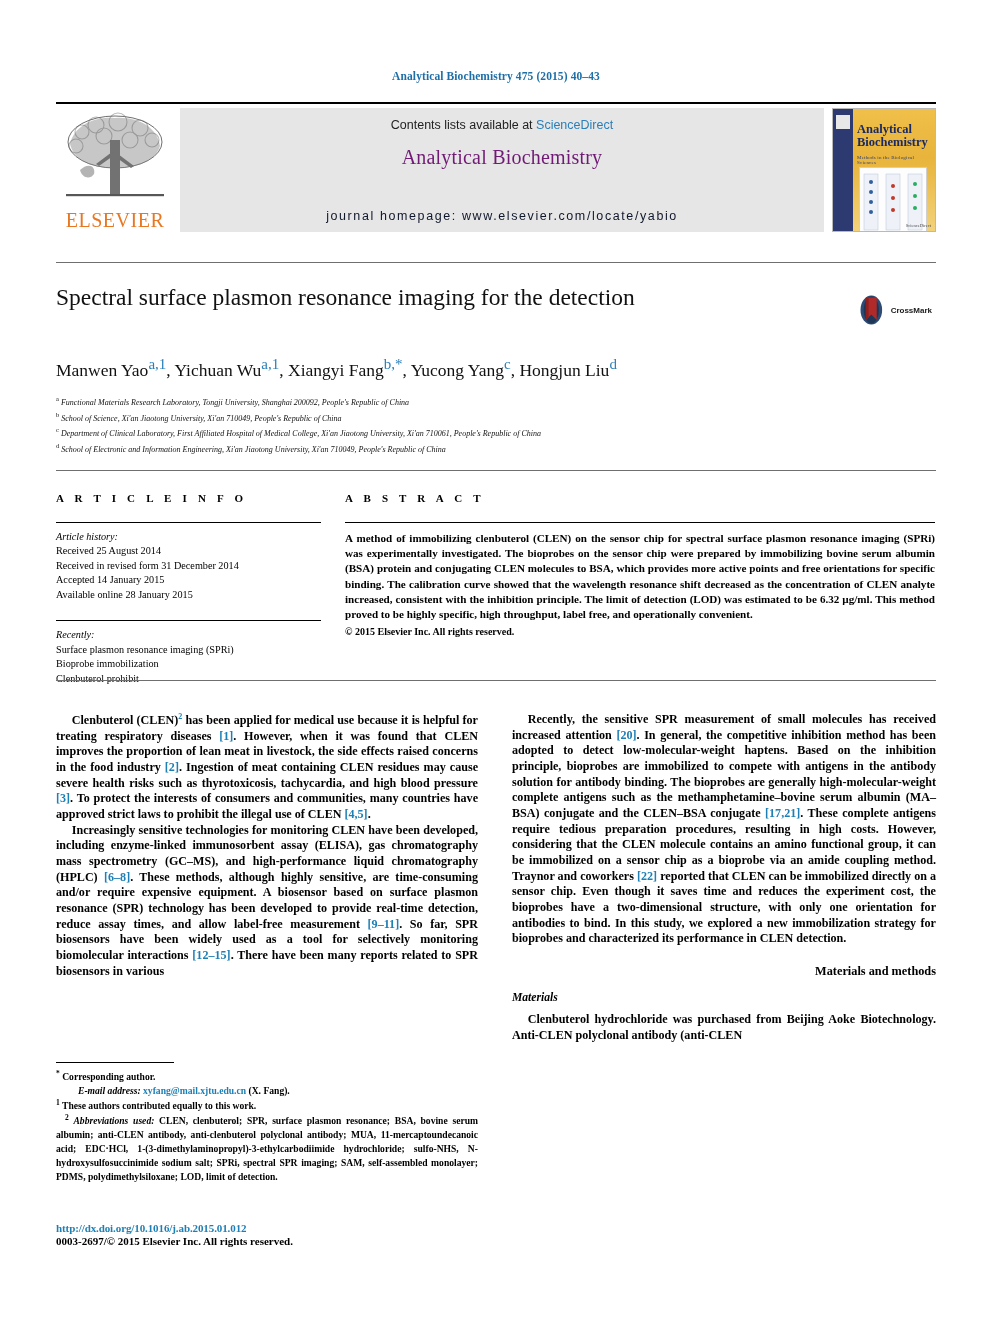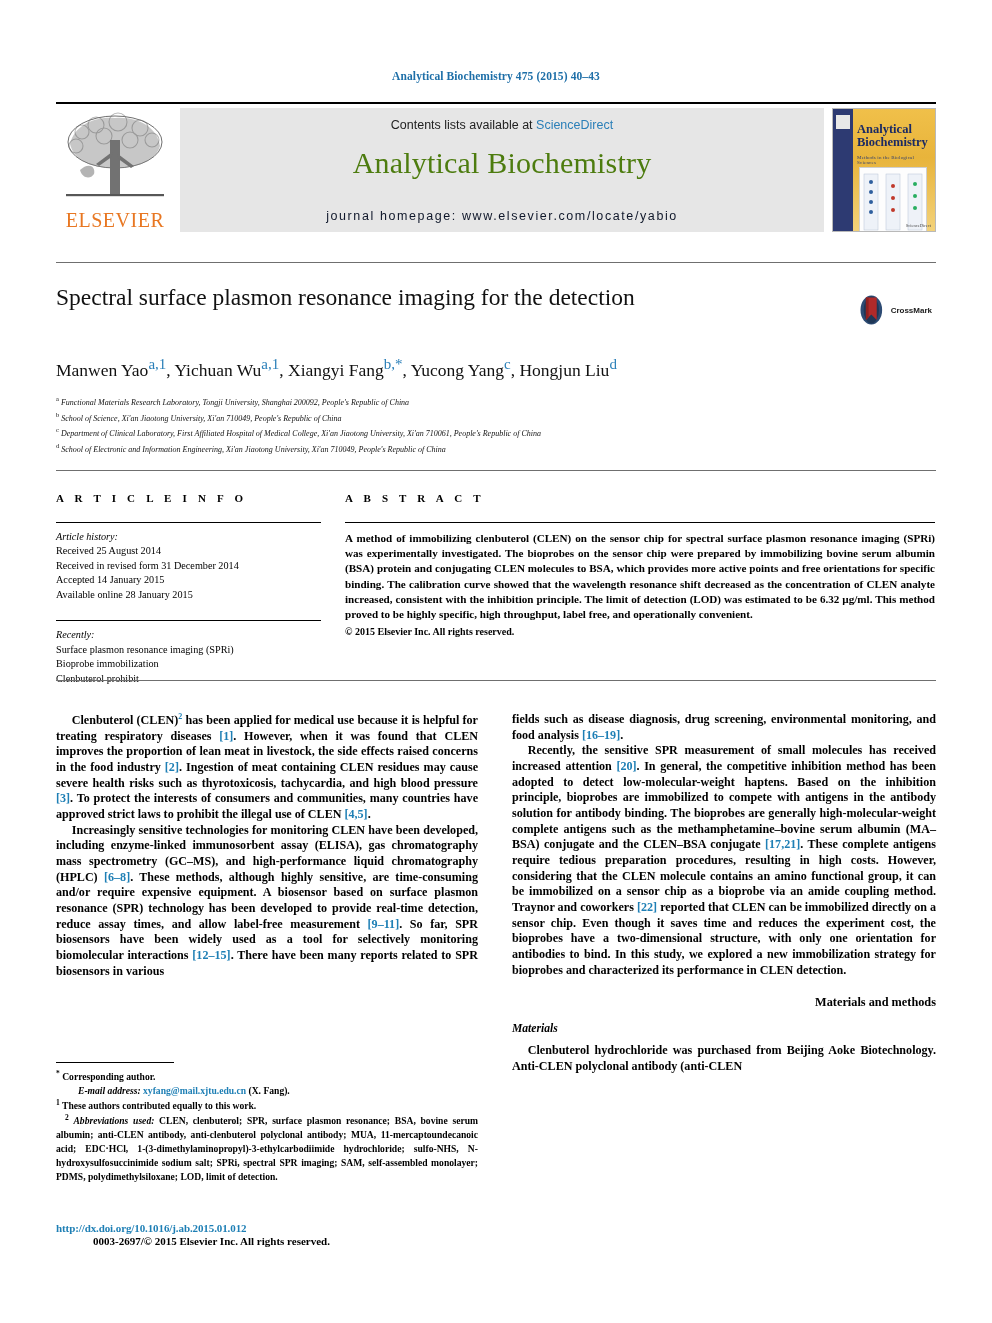--- a/index.html
+++ b/index.html
@@ -82,22 +82,22 @@
     font-family: "Liberation Sans", sans-serif;
     font-size: 12.5px;
     color: #222;
   }
   .sd-link { color: #2a7fb8; }
   .journal-name {
     position: absolute;
     top: 38px; left: 0; width: 100%;
     text-align: center;
     font-family: "Liberation Serif", serif;
-    font-size: 30px;
-    color: #4d7c0f;
+    font-size: 20px;
+    color: #701a75;
     letter-spacing: 0.2px;
   }
   .journal-home {
     position: absolute;
     bottom: 9px; left: 0; width: 100%;
     text-align: center;
     font-family: "Liberation Sans", sans-serif;
     font-size: 12.5px;
     color: #0f172a;
     letter-spacing: 1.6px;
@@ -318,21 +318,20 @@
   .doi-link {
     color: #1e7fb5;
     font-size: 11px;
     font-weight: bold;
     letter-spacing: -0.1px;
   }
   .issn-line {
     font-size: 11px;
     font-weight: bold;
     margin-top: 1px;
-    margin-left: 37px;
   }
 </style>
 </head>
 <body>
 
 <div class="page">
 
   <div class="running-head">Analytical Biochemistry 475 (2015) 40–43</div>
 
   <div class="masthead">
@@ -457,21 +456,20 @@
     <div class="abstract-copy">© 2015 Elsevier Inc. All rights reserved.</div>
   </div>
 
   <div class="section-rule-bot"></div>
 
   <div class="col-left">
       <p class="body-p"><span>Clenbuterol (CLEN)</span><sup style="color: rgb(30, 127, 181); font-size: 8px;">2</sup><span> has been applied for medical use because it is helpful for treating respiratory diseases </span><span class="ref">[1]</span><span>. However, when it was found that CLEN improves the proportion of lean meat in livestock, the side effects raised concerns in the food industry </span><span class="ref">[2]</span><span>. Ingestion of meat containing CLEN residues may cause severe health risks such as thyrotoxicosis, tachycardia, and high blood pressure </span><span class="ref">[3]</span><span>. To protect the interests of consumers and communities, many countries have approved strict laws to prohibit the illegal use of CLEN </span><span class="ref">[4,5]</span><span>.</span></p>
       <p class="body-p"><span>Increasingly sensitive technologies for monitoring CLEN have been developed, including enzyme-linked immunosorbent assay (ELISA), gas chromatography mass spectrometry (GC–MS), and high-performance liquid chromatography (HPLC) </span><span class="ref">[6–8]</span><span>. These methods, although highly sensitive, are time-consuming and/or require expensive equipment. A biosensor based on surface plasmon resonance (SPR) technology has been developed to provide real-time detection, reduce assay times, and allow label-free measurement </span><span class="ref">[9–11]</span><span>. So far, SPR biosensors have been widely used as a tool for selectively monitoring biomolecular interactions </span><span class="ref">[12–15]</span><span>. There have been many reports related to SPR biosensors in various</span></p>
     </div>
   <div class="col-right">
-      <p class="body-p noindent"><span>fields such as disease diagnosis, drug screening, environmental monitoring, and food analysis </span><span class="ref">[16–19]</span><span>.</span></p>
       <p class="body-p"><span>Recently, the sensitive SPR measurement of small molecules has received increased attention </span><span class="ref">[20]</span><span>. In general, the competitive inhibition method has been adopted to detect low-molecular-weight haptens. Based on the inhibition principle, bioprobes are immobilized to compete with antigens in the antibody solution for antibody binding. The bioprobes are generally high-molecular-weight complete antigens such as the methamphetamine–bovine serum albumin (MA–BSA) conjugate and the CLEN–BSA conjugate </span><span class="ref">[17,21]</span><span>. These complete antigens require tedious preparation procedures, resulting in high costs. However, considering that the CLEN molecule contains an amino functional group, it can be immobilized on a sensor chip as a bioprobe via an amide coupling method. Traynor and coworkers </span><span class="ref">[22]</span><span> reported that CLEN can be immobilized directly on a sensor chip. Even though it saves time and reduces the experiment cost, the bioprobes have a two-dimensional structure, with only one orientation for antibodies to bind. In this study, we explored a new immobilization strategy for bioprobes and characterized its performance in CLEN detection.</span></p>
       <div class="h2">Materials and methods</div>
       <div class="h3">Materials</div>
       <p class="body-p">Clenbuterol hydrochloride was purchased from Beijing Aoke Biotechnology. Anti-CLEN polyclonal antibody (anti-CLEN</p>
     </div>
 
   <div class="footnotes">
     <div class="fn-rule"></div>
     <div class="fn-line">
       <span class="marker">*</span>

